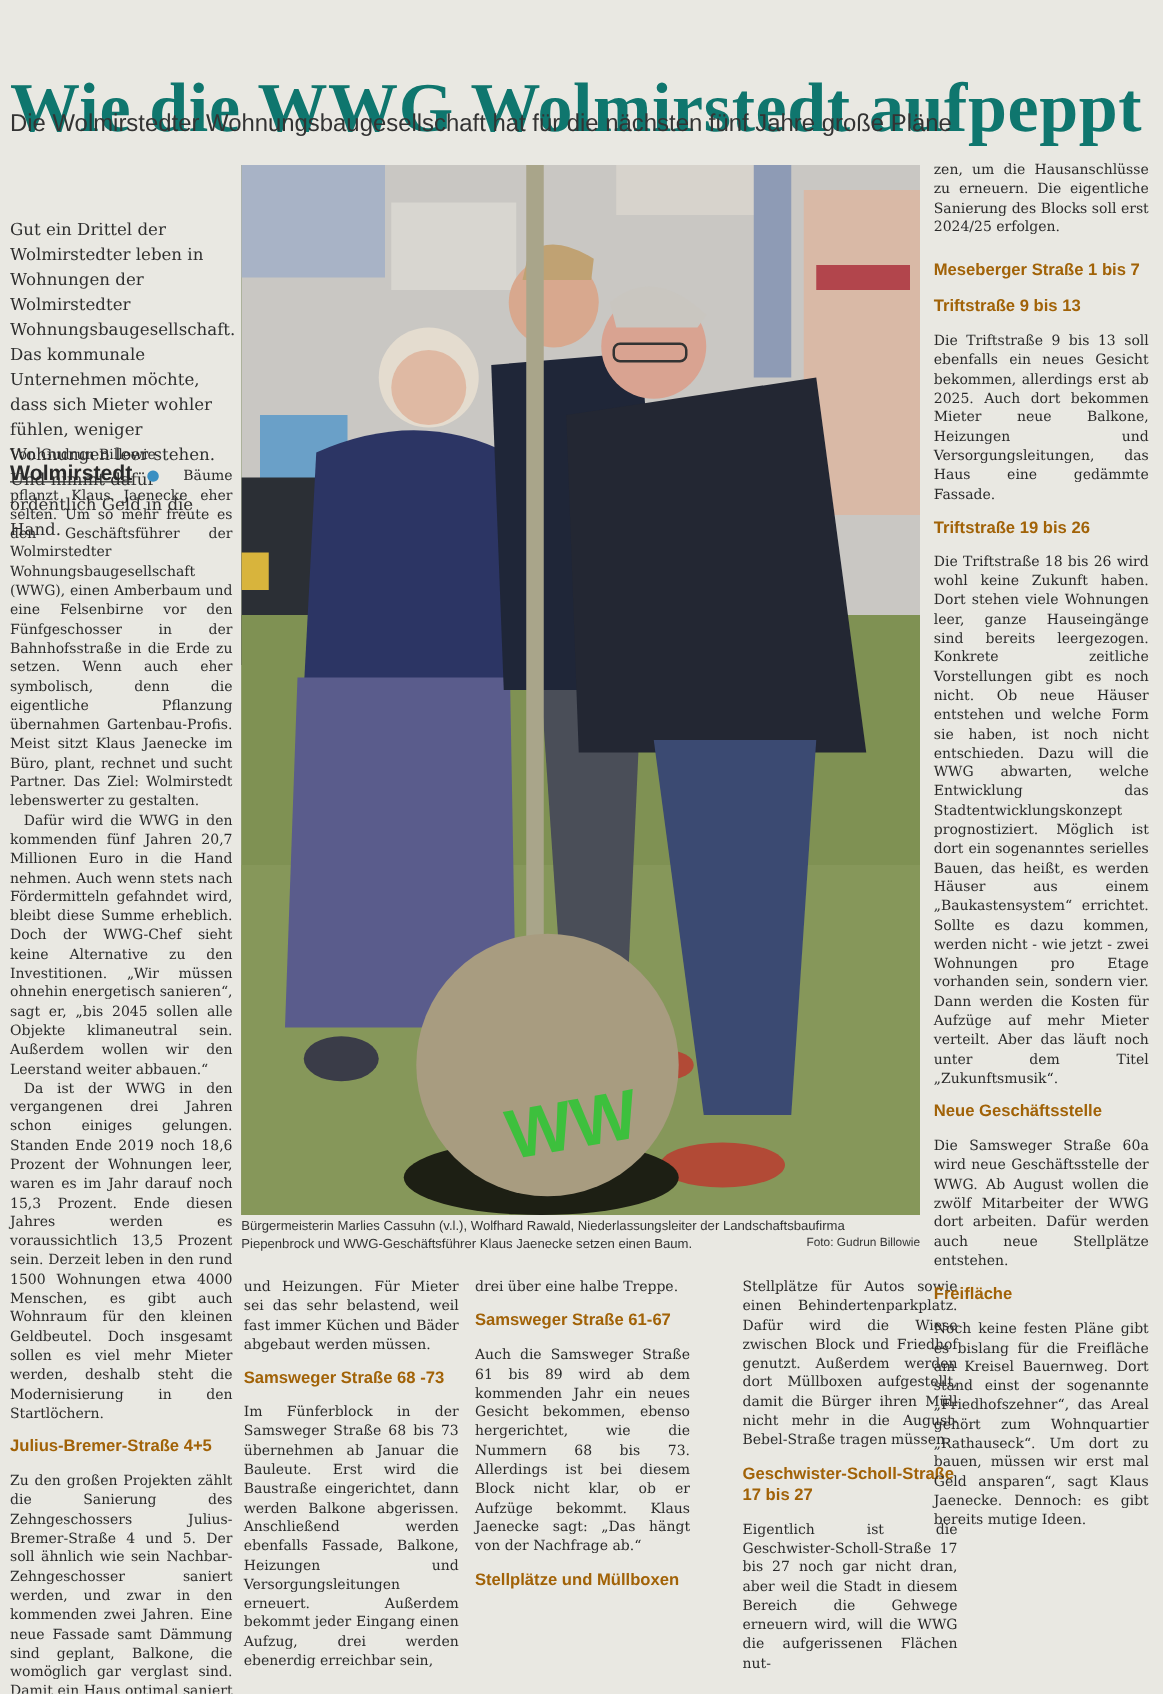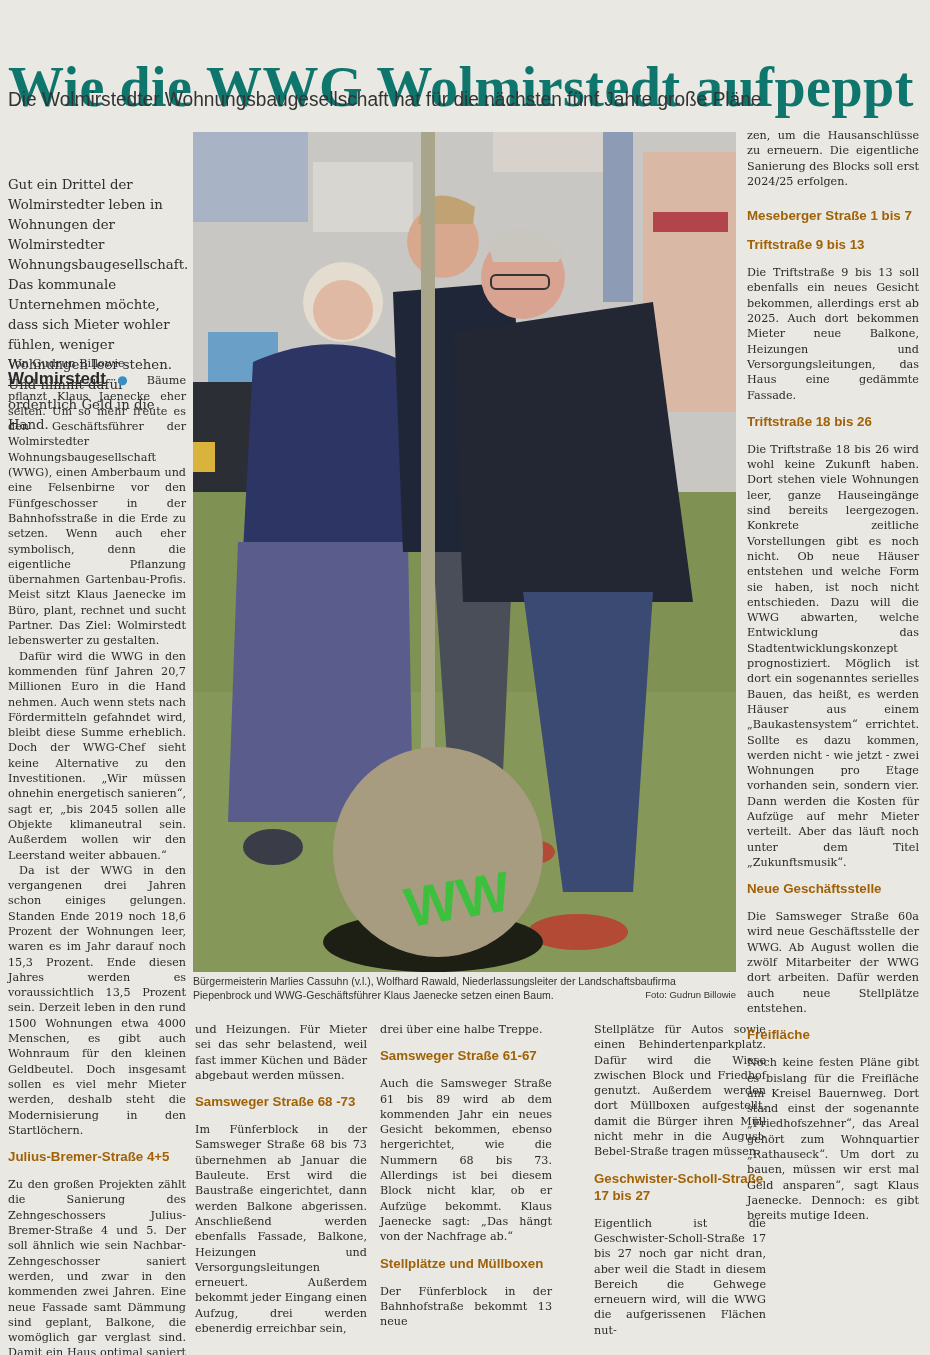--- a/index.html
+++ b/index.html
@@ -124,35 +124,34 @@
     <p class="noind">und Heizungen. Für Mieter sei das sehr belastend, weil fast immer Küchen und Bäder abgebaut werden müssen.</p>
     <div class="subhead">Samsweger Straße 68 -73</div>
     <p class="noind">Im Fünferblock in der Samsweger Straße 68 bis 73 übernehmen ab Januar die Bauleute. Erst wird die Baustraße eingerichtet, dann werden Balkone abgerissen. Anschließend werden ebenfalls Fassade, Balkone, Heizungen und Versorgungsleitungen erneuert. Außerdem bekommt jeder Eingang einen Aufzug, drei werden ebenerdig erreichbar sein,</p>
   </div>
 
   <div class="col" style="left:380px; top:1022px; width:172px;">
     <p class="noind">drei über eine halbe Treppe.</p>
     <div class="subhead">Samsweger Straße 61-67</div>
     <p class="noind">Auch die Samsweger Straße 61 bis 89 wird ab dem kommenden Jahr ein neues Gesicht bekommen, ebenso hergerichtet, wie die Nummern 68 bis 73. Allerdings ist bei diesem Block nicht klar, ob er Aufzüge bekommt. Klaus Jaenecke sagt: „Das hängt von der Nachfrage ab.“</p>
     <div class="subhead">Stellplätze und Müllboxen</div>
-    <p class="noind">Der Fünferblock in der Bahnhofstraße bekommt 13 neue</p>
   </div>
 
   <div class="col" style="left:594px; top:1022px; width:172px;">
     <p class="noind">Stellplätze für Autos sowie einen Behindertenparkplatz. Dafür wird die Wiese zwischen Block und Friedhof genutzt. Außerdem werden dort Müllboxen aufgestellt, damit die Bürger ihren Müll nicht mehr in die August-Bebel-Straße tragen müssen.</p>
     <div class="subhead">Geschwister-Scholl-Straße 17 bis 27</div>
     <p class="noind">Eigentlich ist die Geschwister-Scholl-Straße 17 bis 27 noch gar nicht dran, aber weil die Stadt in diesem Bereich die Gehwege erneuern wird, will die WWG die aufgerissenen Flächen nut-</p>
   </div>
 
   <div class="col" style="left:747px; top:128px; width:172px;">
     <p class="noind">zen, um die Hausanschlüsse zu erneuern. Die eigentliche Sanierung des Blocks soll erst 2024/25 erfolgen.</p>
     <div class="subhead" style="margin-top:18px;">Meseberger Straße 1 bis 7</div>
     <div class="subhead">Triftstraße 9 bis 13</div>
     <p class="noind">Die Triftstraße 9 bis 13 soll ebenfalls ein neues Gesicht bekommen, allerdings erst ab 2025. Auch dort bekommen Mieter neue Balkone, Heizungen und Versorgungsleitungen, das Haus eine gedämmte Fassade.</p>
-    <div class="subhead">Triftstraße 18 bis 26</div>
+    <div class="subhead">Triftstraße 19 bis 26</div>
     <p class="noind">Die Triftstraße 18 bis 26 wird wohl keine Zukunft haben. Dort stehen viele Wohnungen leer, ganze Hauseingänge sind bereits leergezogen. Konkrete zeitliche Vorstellungen gibt es noch nicht. Ob neue Häuser entstehen und welche Form sie haben, ist noch nicht entschieden. Dazu will die WWG abwarten, welche Entwicklung das Stadtentwicklungskonzept prognostiziert. Möglich ist dort ein sogenanntes serielles Bauen, das heißt, es werden Häuser aus einem „Baukastensystem“ errichtet. Sollte es dazu kommen, werden nicht - wie jetzt - zwei Wohnungen pro Etage vorhanden sein, sondern vier. Dann werden die Kosten für Aufzüge auf mehr Mieter verteilt. Aber das läuft noch unter dem Titel „Zukunftsmusik“.</p>
     <div class="subhead">Neue Geschäftsstelle</div>
     <p class="noind">Die Samsweger Straße 60a wird neue Geschäftsstelle der WWG. Ab August wollen die zwölf Mitarbeiter der WWG dort arbeiten. Dafür werden auch neue Stellplätze entstehen.</p>
     <div class="subhead">Freifläche</div>
     <p class="noind">Noch keine festen Pläne gibt es bislang für die Freifläche am Kreisel Bauernweg. Dort stand einst der sogenannte „Friedhofszehner“, das Areal gehört zum Wohnquartier „Rathauseck“. Um dort zu bauen, müssen wir erst mal Geld ansparen“, sagt Klaus Jaenecke. Dennoch: es gibt bereits mutige Ideen.</p>
   </div>
 
 </div>
 
 </body></html>

